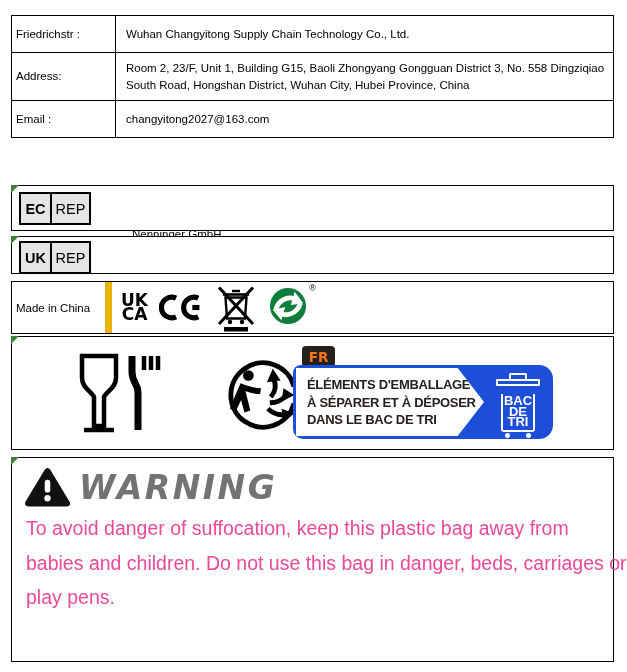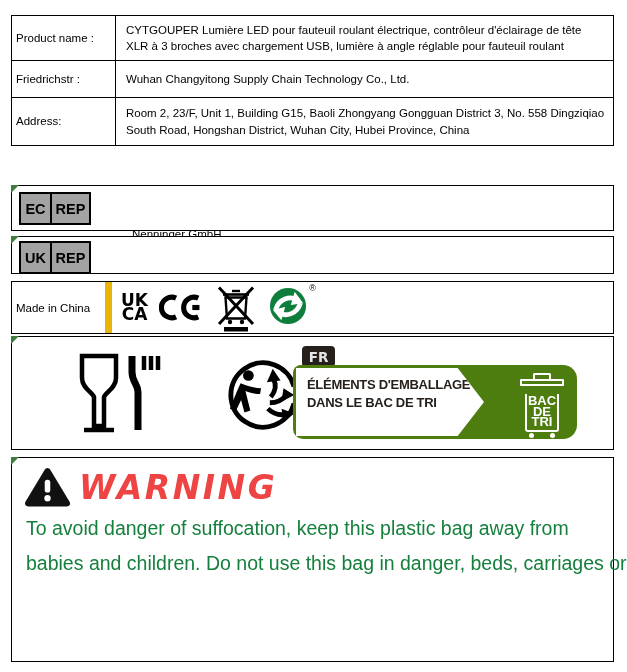--- a/index.html
+++ b/index.html
@@ -18,80 +18,80 @@
   #ecrep{top:185px;height:46px;}
   #ukrep{top:236px;height:38px;}
   #origin{top:281px;height:53px;display:flex;}
   #symbols{top:336px;height:114px;}
   #warning{top:457px;height:205px;}
 
   .corner{position:absolute;top:-1px;left:-1px;width:0;height:0;
           border-top:8px solid #3e7d3b;border-right:8px solid transparent;}
 
   
-  .rep-badge{position:absolute;left:7px;top:6px;display:flex;border:2px solid #000;height:29px;background:#a3a3a3;}
+  .rep-badge{position:absolute;left:7px;top:6px;display:flex;border:2px solid #000;height:29px;background:#e5e5e5;}
   #ukrep .rep-badge{top:4px;}
   .rep-badge .c1{width:29px;border-right:2px solid #000;display:flex;align-items:center;justify-content:center;
                  font-weight:bold;font-size:14.5px;}
-  .rep-badge .c2{width:37px;display:flex;align-items:center;justify-content:center;font-weight:bold;font-size:14.5px;}
+  .rep-badge .c2{width:37px;display:flex;align-items:center;justify-content:center;font-weight:normal;font-size:14.5px;}
   .ecrep-text{position:absolute;left:120px;top:5px;font-size:11.5px;line-height:17.5px;white-space:pre;}
 
   
   .origin-label{width:100px;min-width:100px;box-sizing:border-box;border-right:7px solid #eab308;
                 display:flex;align-items:center;padding-left:4px;font-size:11.5px;}
   .origin-icons{display:flex;align-items:center;padding-left:9px;gap:11px;}
   .ukca{font-family:"DejaVu Sans",sans-serif;font-weight:bold;font-size:17px;line-height:13.5px;text-align:center;}
   .greendot-wrap{position:relative;margin-left:2px;}
   .greendot-wrap .reg{position:absolute;top:-4px;right:-9px;font-size:9px;}
 
   
   .glass-svg{position:absolute;left:60px;top:15px;}
   .triman-svg{position:absolute;left:211px;top:19px;}
   .banner{position:absolute;left:281px;top:9px;width:253px;height:95px;}
   .fr-tab{position:absolute;left:9px;top:0;width:33px;height:21px;background:#26201c;border-radius:4px;
-          color:#e5e5e5;font-weight:bold;font-size:13.5px;display:flex;align-items:center;justify-content:center;
+          color:#f97316;font-weight:bold;font-size:13.5px;display:flex;align-items:center;justify-content:center;
           font-family:"DejaVu Sans",sans-serif;}
-  .banner-body{position:absolute;left:0;top:19px;width:284px;height:74px;background:#4d7c0f;
+  .banner-body{position:absolute;left:0;top:19px;width:260px;height:74px;background:#1d4ed8;
                border-radius:8px 14px 14px 10px;}
   .banner-white{position:absolute;left:3px;top:3px;bottom:3px;width:188px;background:#fff;
                 clip-path:polygon(0 0,86% 0,100% 50%,86% 100%,0 100%);}
   .banner-text{padding:8px 0 0 11px;font-weight:bold;font-size:13px;line-height:17.5px;color:#26201c;
                letter-spacing:-0.3px;}
   .bin{position:absolute;right:12px;top:8px;width:46px;}
   .bin-handle{margin:0 auto;width:14px;height:4px;border:2px solid #fff;border-bottom:none;border-radius:2px 2px 0 0;}
   .bin-lid{width:40px;height:3px;border:2px solid #fff;border-radius:1px;margin:0 auto;}
   .bin-body{margin:8px auto 0;width:30px;border:2px solid #fff;border-top-width:0;text-align:center;color:#fff;
             font-weight:bold;font-size:13px;line-height:10.5px;padding:2px 0;border-radius:0 0 3px 3px;}
   .bin-wheels{display:flex;justify-content:space-between;width:26px;margin:1px auto 0;}
   .wheel{width:5px;height:5px;background:#fff;border-radius:50%;}
 
   
   .warn-header{position:absolute;left:13px;top:9px;display:flex;align-items:center;}
   .warn-title{margin-left:9px;font-size:33px;font-weight:bold;font-style:italic;letter-spacing:2.5px;
-              font-family:"DejaVu Sans",sans-serif;color:#ef4444;}
-  .warn-lines{position:absolute;left:14px;top:53px;font-size:19.5px;line-height:34.5px;white-space:nowrap;color:#15803d;}
+              font-family:"DejaVu Sans",sans-serif;color:#737373;}
+  .warn-lines{position:absolute;left:14px;top:53px;font-size:19.5px;line-height:34.5px;white-space:nowrap;color:#ec4899;}
 </style>
 </head>
 <body>
 
 <div class="page">
 
   <table class="info">
     <tbody>
-        <tr class="r1">
-      <td class="lbl">Product name :</td>
-      <td class="val">CYTGOUPER Lumière LED pour fauteuil roulant électrique, contrôleur d'éclairage de tête XLR à 3 broches avec chargement USB, lumière à angle réglable pour fauteuil roulant</td>
-    </tr>
     <tr class="r2">
       <td class="lbl">Friedrichstr :</td>
       <td class="val">Wuhan Changyitong Supply Chain Technology Co., Ltd.</td>
     </tr>
     <tr class="r3">
       <td class="lbl">Address:</td>
       <td class="val">Room 2, 23/F, Unit 1, Building G15, Baoli Zhongyang Gongguan District 3, No. 558 Dingziqiao South Road, Hongshan District, Wuhan City, Hubei Province, China</td>
+    </tr>
+    <tr class="r4">
+      <td class="lbl">Email :</td>
+      <td class="val">changyitong2027@163.com</td>
     </tr>
   </tbody>
     </table>
 
   <div class="sec" id="ecrep">
     <div class="corner"></div>
     <div class="rep-badge">
       <div class="c1">EC</div>
       <div class="c2">REP</div>
     </div>
@@ -164,20 +164,21 @@
       <path d="M45 54 C50 59 57 61 63 60" fill="none" stroke="#000" stroke-width="5"></path>
       <polygon points="59,54 61,68 72,59" fill="#000"></polygon>
     </svg>
 
     <div class="banner">
       <div class="fr-tab">FR</div>
       <div class="banner-body">
         <div class="banner-white">
           <div class="banner-text">
             <div>ÉLÉMENTS D'EMBALLAGE</div>
+            <div>À SÉPARER ET À DÉPOSER</div>
             <div>DANS LE BAC DE TRI</div>
           </div>
         </div>
         <div class="bin">
           <div class="bin-handle"></div>
           <div class="bin-lid"></div>
           <div class="bin-body">
             <div>BAC</div>
             <div>DE</div>
             <div>TRI</div>
@@ -197,16 +198,17 @@
       <svg width="45" height="41" viewBox="0 0 44 40">
         <path d="M22 4 L41 35.5 H3 Z" fill="#111" stroke="#111" stroke-width="6" stroke-linejoin="round"></path>
         <rect x="19.3" y="12.5" width="5.4" height="12.5" rx="2.5" fill="#fff"></rect>
         <circle cx="22" cy="30.5" r="3.1" fill="#fff"></circle>
       </svg>
       <span class="warn-title">WARNING</span>
     </div>
     <div class="warn-lines">
       <div>To avoid danger of suffocation, keep this plastic bag away from</div>
       <div>babies and children. Do not use this bag in danger, beds, carriages or</div>
+      <div>play pens.</div>
     </div>
   </div>
 
 </div>
 
 </body></html>

